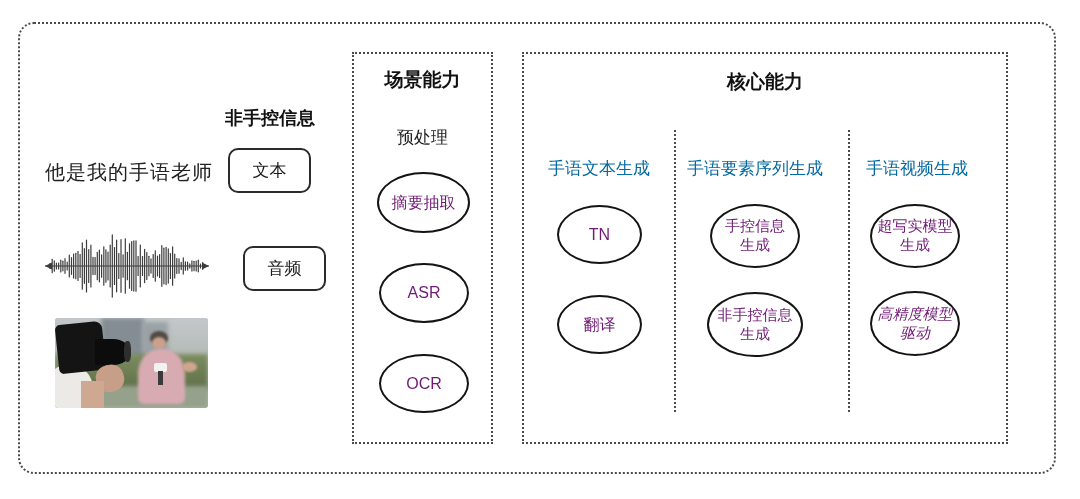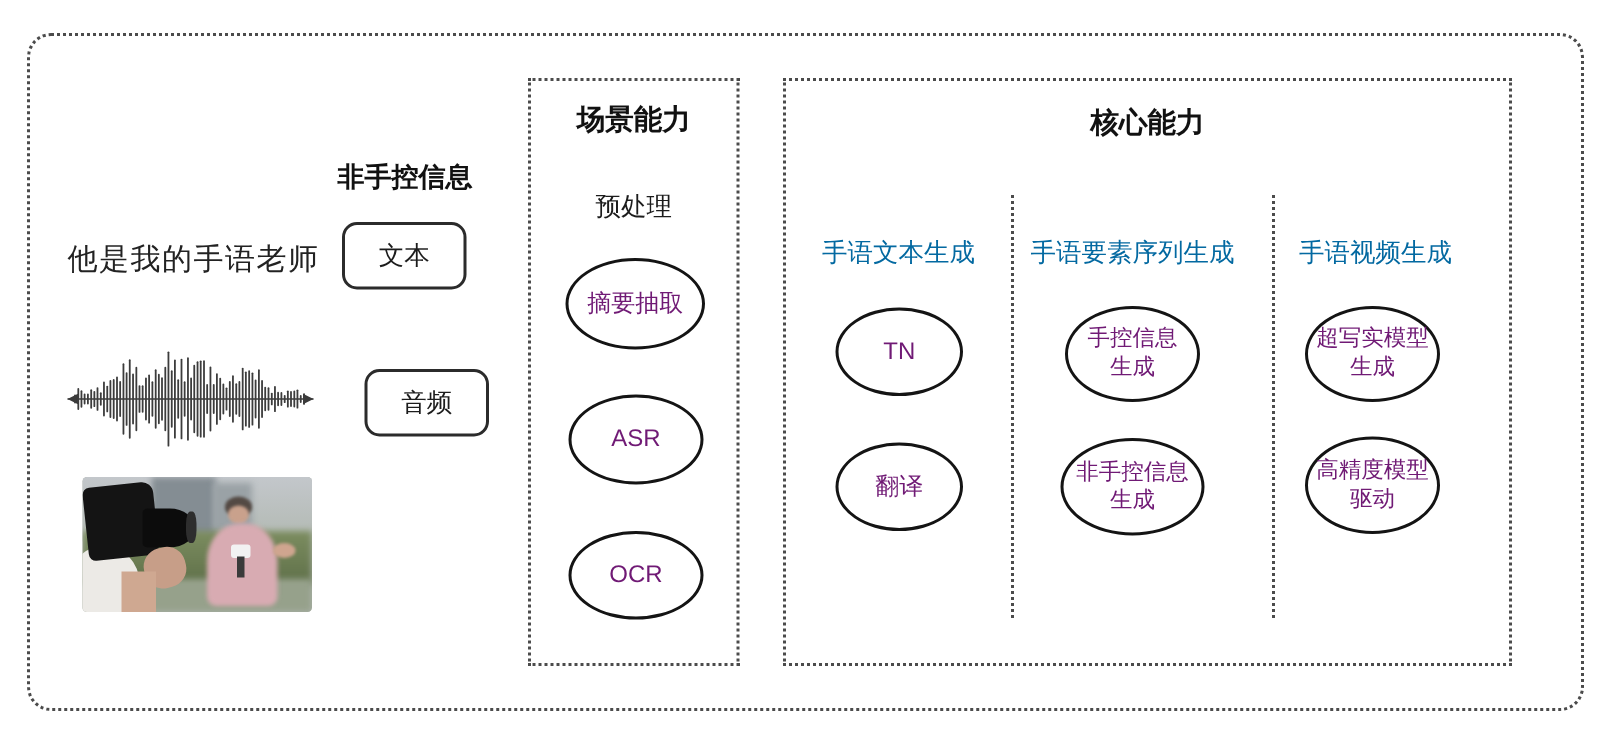--- a/index.html
+++ b/index.html
@@ -78,21 +78,21 @@
   #sep-2{left:324px;}
   .col-header{position:absolute;top:103px;font-size:17px;color:#0369a1;text-align:center;}
   #col-header-1{left:5px;width:140px;}
   #col-header-2{left:156px;width:150px;}
   #col-header-3{left:323px;width:140px;}
   #el-tn{left:33px;top:151px;width:85px;height:59px;}
   #el-translate{left:33px;top:241px;width:85px;height:59px;}
   #el-manual{left:186px;top:150px;width:90px;height:64px;font-size:15px;}
   #el-nonmanual{left:183px;top:238px;width:96px;height:65px;font-size:15px;font-family:Liberation Serif, serif;}
   #el-hyper{left:346px;top:150px;width:90px;height:64px;font-size:15px;}
-  #el-drive{left:346px;top:237px;width:90px;height:65px;font-size:15px;}
+  #el-drive{left:346px;top:237px;width:90px;height:65px;font-size:15px;font-style:italic;}
 
   
   .watermark{left:888px;top:416px;display:flex;align-items:center;z-index:5;}
   .wm-text{
     font-size:30px;font-weight:700;color:#d7d7d7;letter-spacing:2px;
     text-shadow:1px 1px 0 #ffffff,-1px -1px 0 #c2c2c2;margin-left:4px;
   }
 </style>
 </head>
 <body>

